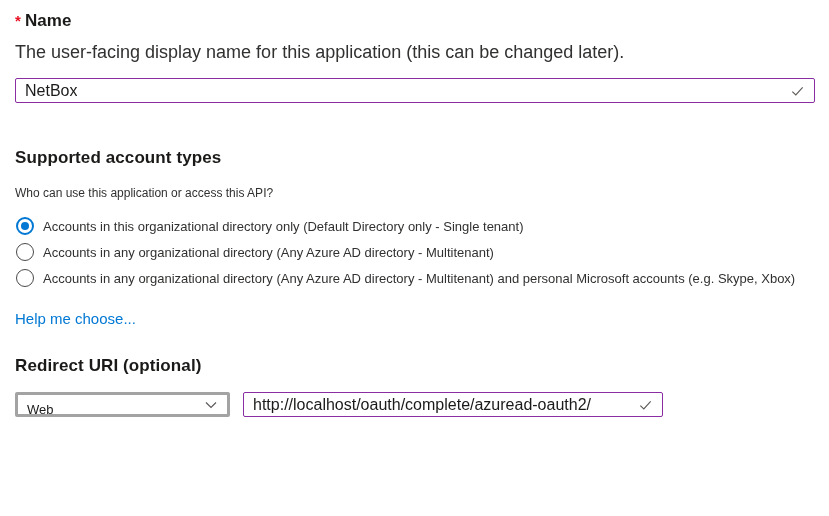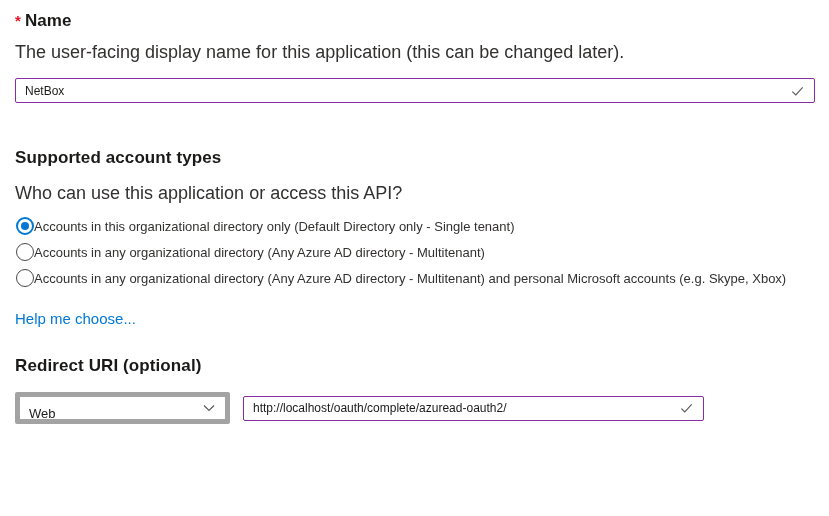--- a/index.html
+++ b/index.html
@@ -33,37 +33,37 @@
     width: 800px;
     height: 25px;
     border: 1px solid #8a2da5;
     border-radius: 2px;
     background: #ffffff;
     display: flex;
     align-items: center;
     padding: 0 28px 0 9px;
   }
   .text-input .value {
-    font-size: 12px;
+    font-size: 16px;
     color: #1b1a19;
     white-space: nowrap;
     overflow: hidden;
   }
   .input-check {
     position: absolute;
     right: 9px;
     top: 50%;
     transform: translateY(-50%);
     width: 15px;
     height: 15px;
     display: block;
   }
 
   .section-gap-1 { margin-top: 44px; }
-  .question { font-size: 18px; line-height: 17px; margin-top: 17px; color: #323130; }
+  .question { font-size: 12px; line-height: 17px; margin-top: 17px; color: #323130; }
 
   .radio-group { margin-top: 11px; }
   .radio-row {
     display: flex;
     align-items: center;
     height: 26px;
     cursor: default;
   }
   .radio-outer {
     width: 18px;
@@ -78,20 +78,21 @@
     justify-content: center;
   }
   .radio-row.selected .radio-outer {
     border: 2px solid #0078d4;
   }
   .radio-dot { width: 8px; height: 8px; border-radius: 50%; background: transparent; }
   .radio-row.selected .radio-dot { background: #0078d4; }
   .radio-label {
     font-size: 13px;
     color: #323130;
+    margin-left: 9px;
     white-space: nowrap;
   }
 
   .help-link {
     display: inline-block;
     margin-top: 19px;
     font-size: 15px;
     color: #0078d4;
     text-decoration: none;
     cursor: pointer;
@@ -100,42 +101,42 @@
   .section-gap-2 { margin-top: 27px; }
 
   .controls-row {
     margin-top: 16px;
     display: flex;
     align-items: center;
   }
   .dropdown {
     position: relative;
     width: 215px;
-    height: 32px;
-    border: 5px solid #a3a3a3;
+    height: 25px;
+    border: 3px solid #a3a3a3;
     border-radius: 2px;
     background: #ffffff;
     display: flex;
     align-items: center;
     padding: 10px 28px 0 9px;
     cursor: pointer;
   }
   .dropdown .value { font-size: 13px; color: #1b1a19; }
   .dropdown-chevron {
     position: absolute;
     right: 9px;
     top: 50%;
     transform: translateY(-50%);
     width: 14px;
     height: 14px;
   }
   .uri-input {
     margin-top: 0;
     margin-left: 13px;
-    width: 461px;
+    width: 420px;
   }
   .uri-input.text-input { margin-top: 0; }
 </style>
 </head>
 <body>
 
 <div class="page">
 
   
   <div class="section-title"><span class="required-star">*</span><span>Name</span></div>

